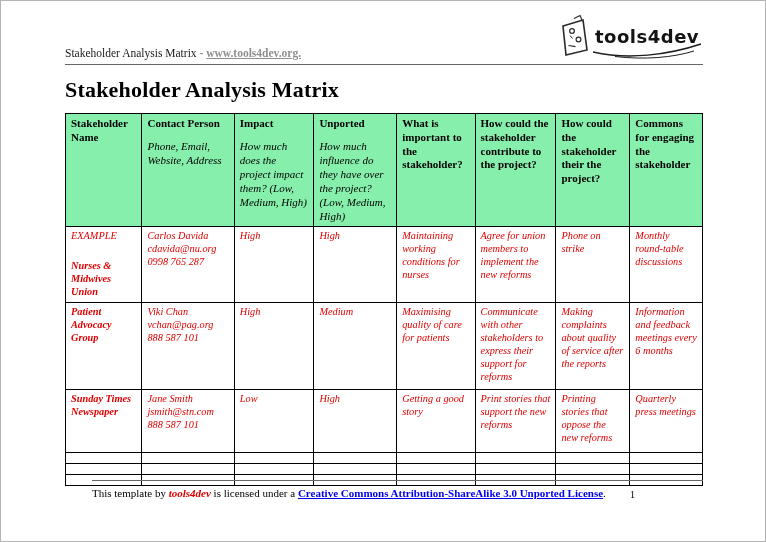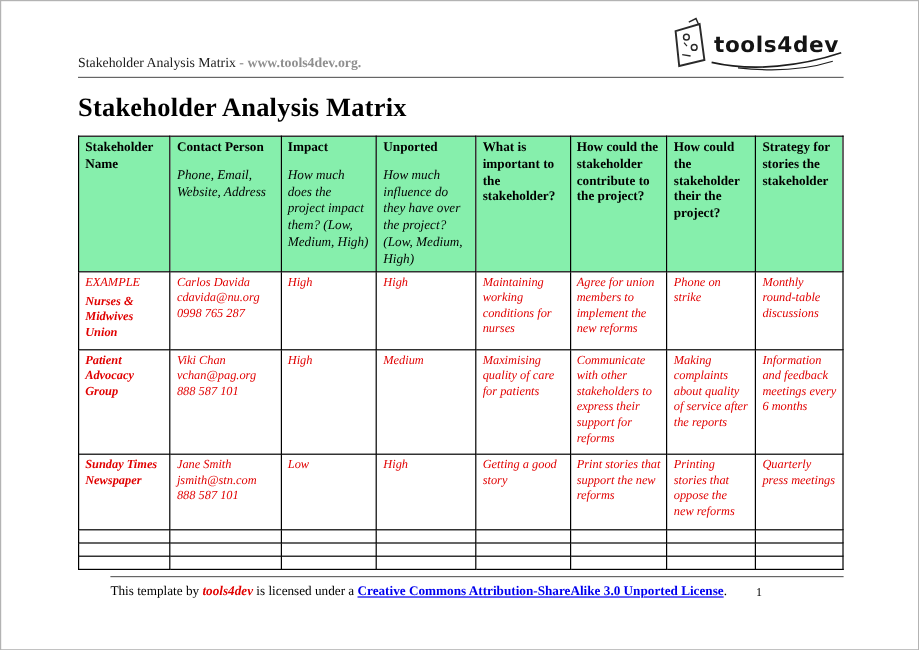--- a/index.html
+++ b/index.html
@@ -22,21 +22,21 @@
     display: flex;
     justify-content: space-between;
     align-items: flex-end;
     border-bottom: 1px solid #666;
     padding-bottom: 3px;
     min-height: 48px;
   }
   .doc-header-left { font-size: 11.5px; padding-bottom: 2px; }
   .hdr-title { color: #1a1a1a; }
   .hdr-sep   { color: #8f8f8f; font-weight: bold; }
-  .hdr-url   { color: #8f8f8f; font-weight: bold; cursor: pointer; }
+  .hdr-url   { color: #8f8f8f; font-weight: bold; cursor: pointer; text-decoration: underline; }
 
   .logo-svg { display: block; margin-bottom: -4px; }
   .logo-svg text {
     font-family: "DejaVu Sans", sans-serif;
     font-size: 18px;
     font-weight: bold;
     letter-spacing: 0.5px;
     fill: #141414;
   }
 
@@ -74,21 +74,21 @@
     font-size: 11px;
     margin-top: 8px;
     line-height: 1.28;
   }
   table.matrix td {
     font-size: 10.3px;
     font-style: italic;
     color: #e00000;
     line-height: 1.26;
   }
-  .cell-tag  { display: block; margin-bottom: 3px; }
+  .cell-tag  { display: block; margin-bottom: 17px; }
   .cell-name { font-weight: bold; }
   .contact-line { display: block; }
 
   tr.r1 td { height: 58px; }
   tr.r2 td { height: 80px; }
   tr.r3 td { height: 56px; }
   tr.empty td { height: 10px; padding: 0 5px; }
 
   
   .doc-footer {
@@ -170,21 +170,21 @@
         <th>
           <div>What is important to the stakeholder?</div>
         </th>
         <th>
           <div>How could the stakeholder contribute to the project?</div>
         </th>
         <th>
           <div>How could the stakeholder their the project?</div>
         </th>
         <th>
-          <div>Strategy for stories the stakeholder</div>
+          <div>Commons for engaging the stakeholder</div>
         </th>
       </tr>
     </thead>
     <tbody>
 
       <tr class="r1">
         <td>
           <span class="cell-tag">EXAMPLE</span>
           <span class="cell-name">Nurses &amp; Midwives Union</span>
         </td>

